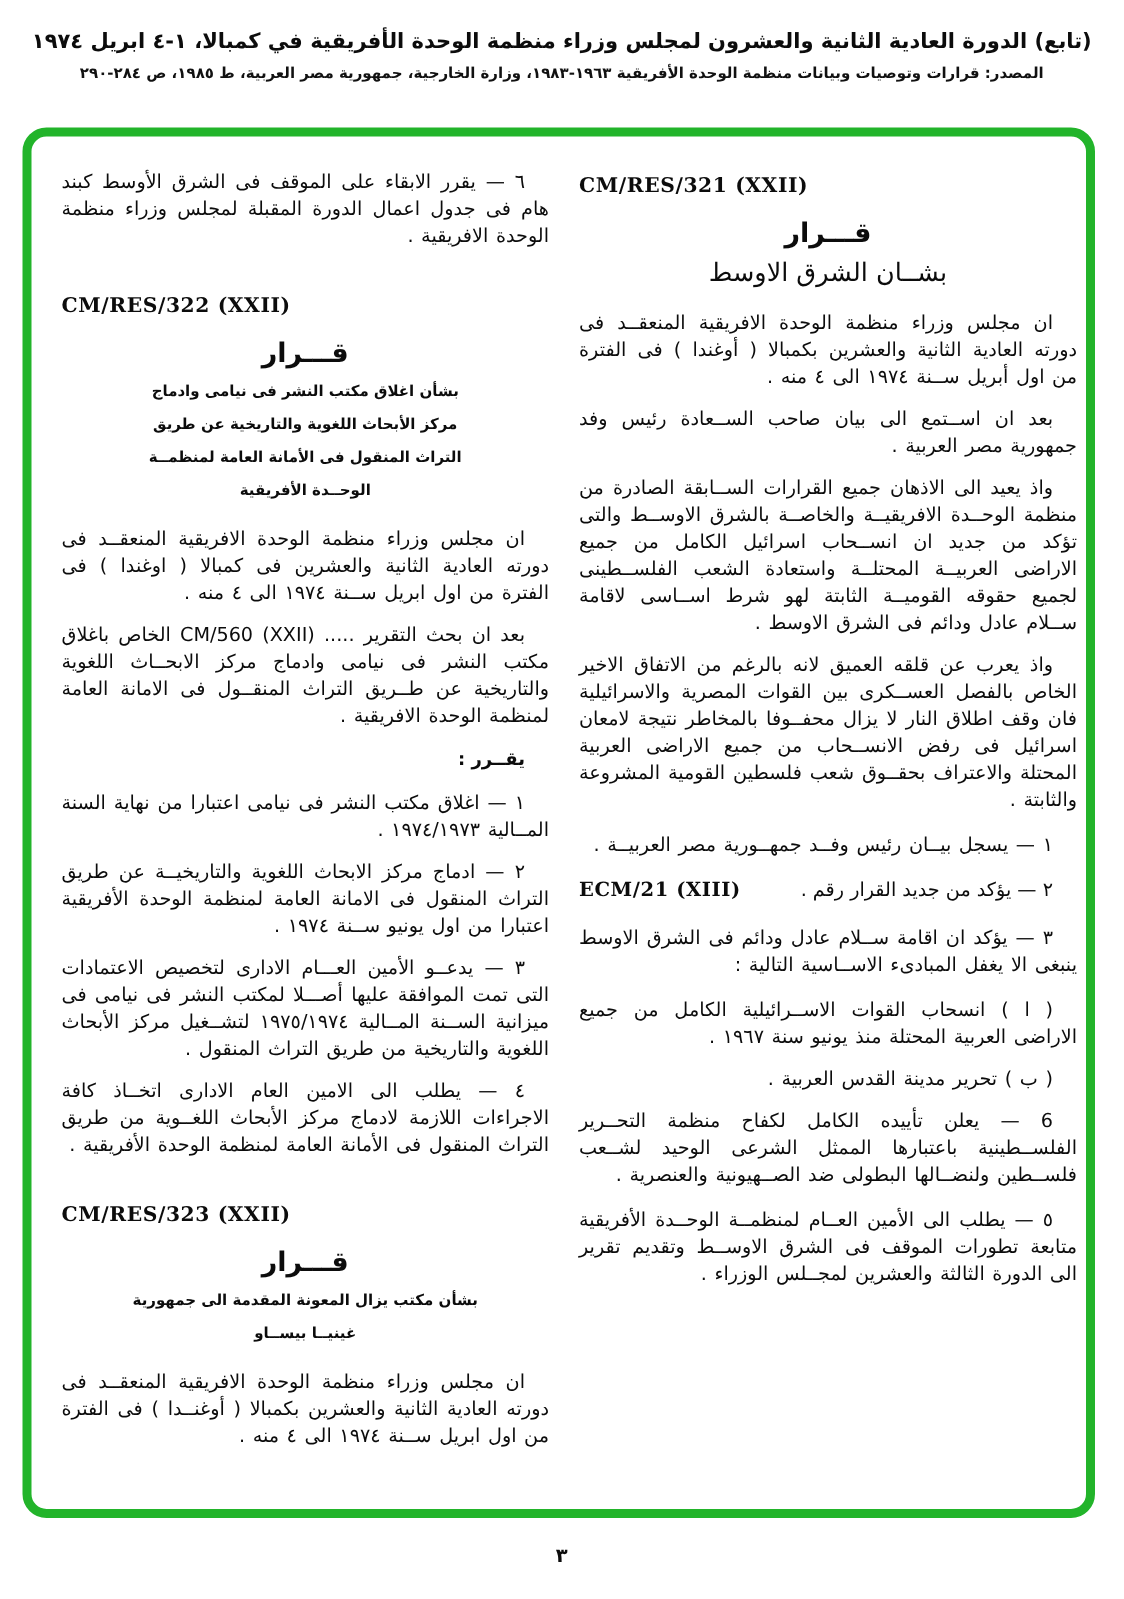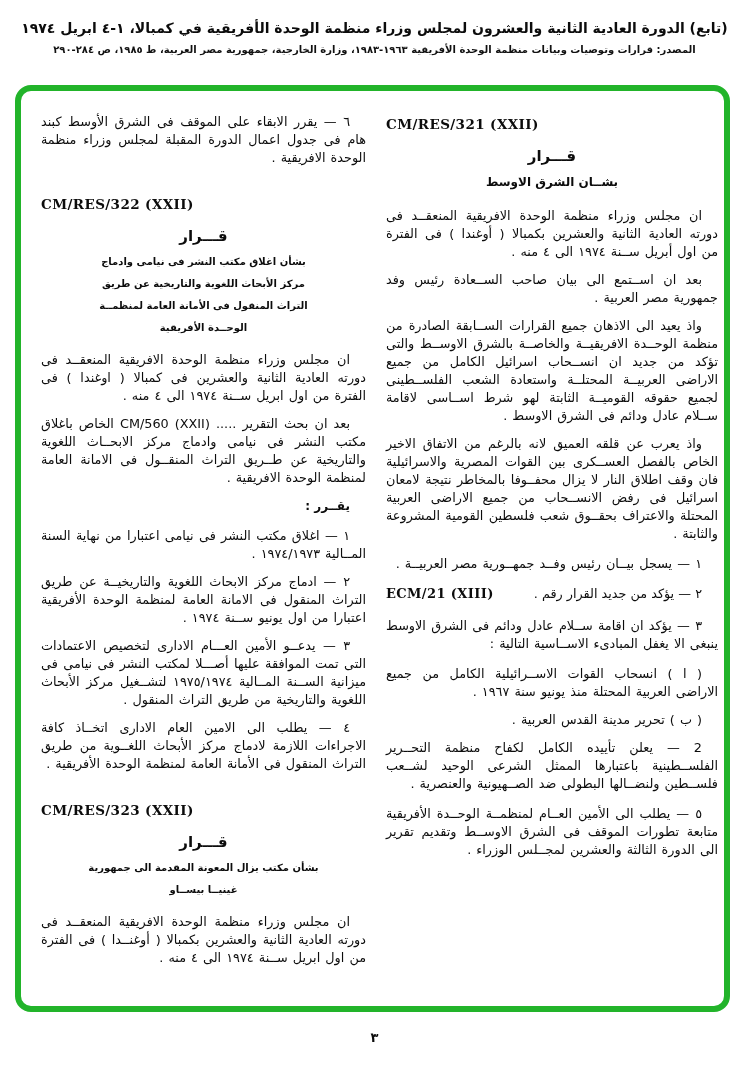--- a/index.html
+++ b/index.html
@@ -69,27 +69,27 @@
     text-align: left;
     font-family: "DejaVu Serif", serif;
     font-size: 13.5px;
     font-weight: bold;
     letter-spacing: 0.4px;
     margin: 2px 0 14px 0;
   }
   .res-heading {
     text-align: center;
     font-weight: bold;
-    font-size: 15px;
+    font-size: 18px;
     margin: 0 0 6px 0;
   }
   .res-subtitle {
     text-align: center;
-    font-weight: bold;
-    font-size: 12px;
+    font-weight: normal;
+    font-size: 17px;
     line-height: 22px;
     margin: 0 0 14px 0;
   }
   .title-line {
     text-align: center;
     font-weight: bold;
     font-size: 10px;
     line-height: 22px;
   }
   .title-block { margin: 0 0 12px 0; }
@@ -151,21 +151,21 @@
       <p class="clause2-line">
         <span>٢ — يؤكد من جديد القرار رقم .</span>
         <span class="code-inline">ECM/21  (XIII)</span>
       </p>
 
       <p class="para tight">٣ — يؤكد ان اقامة ســلام عادل ودائم فى الشرق الاوسط ينبغى الا يغفل المبادىء الاســاسية التالية :</p>
 
       <p class="para">( ا ) انسحاب القوات الاســرائيلية الكامل من جميع الاراضى العربية المحتلة منذ يونيو سنة ١٩٦٧ .</p>
       <p class="para">( ب ) تحرير مدينة القدس العربية .</p>
 
-      <p class="para tight">2 — يعلن تأييده الكامل لكفاح منظمة التحــرير الفلســطينية باعتبارها الممثل الشرعى الوحيد لشــعب فلســطين ولنضــالها البطولى ضد الصــهيونية والعنصرية .</p>
+      <p class="para tight">6 — يعلن تأييده الكامل لكفاح منظمة التحــرير الفلســطينية باعتبارها الممثل الشرعى الوحيد لشــعب فلســطين ولنضــالها البطولى ضد الصــهيونية والعنصرية .</p>
       <p class="para">٥ — يطلب الى الأمين العــام لمنظمــة الوحــدة الأفريقية متابعة تطورات الموقف فى الشرق الاوســط وتقديم تقرير الى الدورة الثالثة والعشرين لمجــلس الوزراء .</p>
     </section>
 
     <section class="col col-left">
       <p class="para">٦ — يقرر الابقاء على الموقف فى الشرق الأوسط كبند هام فى جدول اعمال الدورة المقبلة لمجلس وزراء منظمة الوحدة الافريقية .</p>
 
       <div class="spacer-lg"></div>
 
       <div class="code-line">CM/RES/322  (XXII)</div>
       <div class="res-heading">قـــرار</div>

